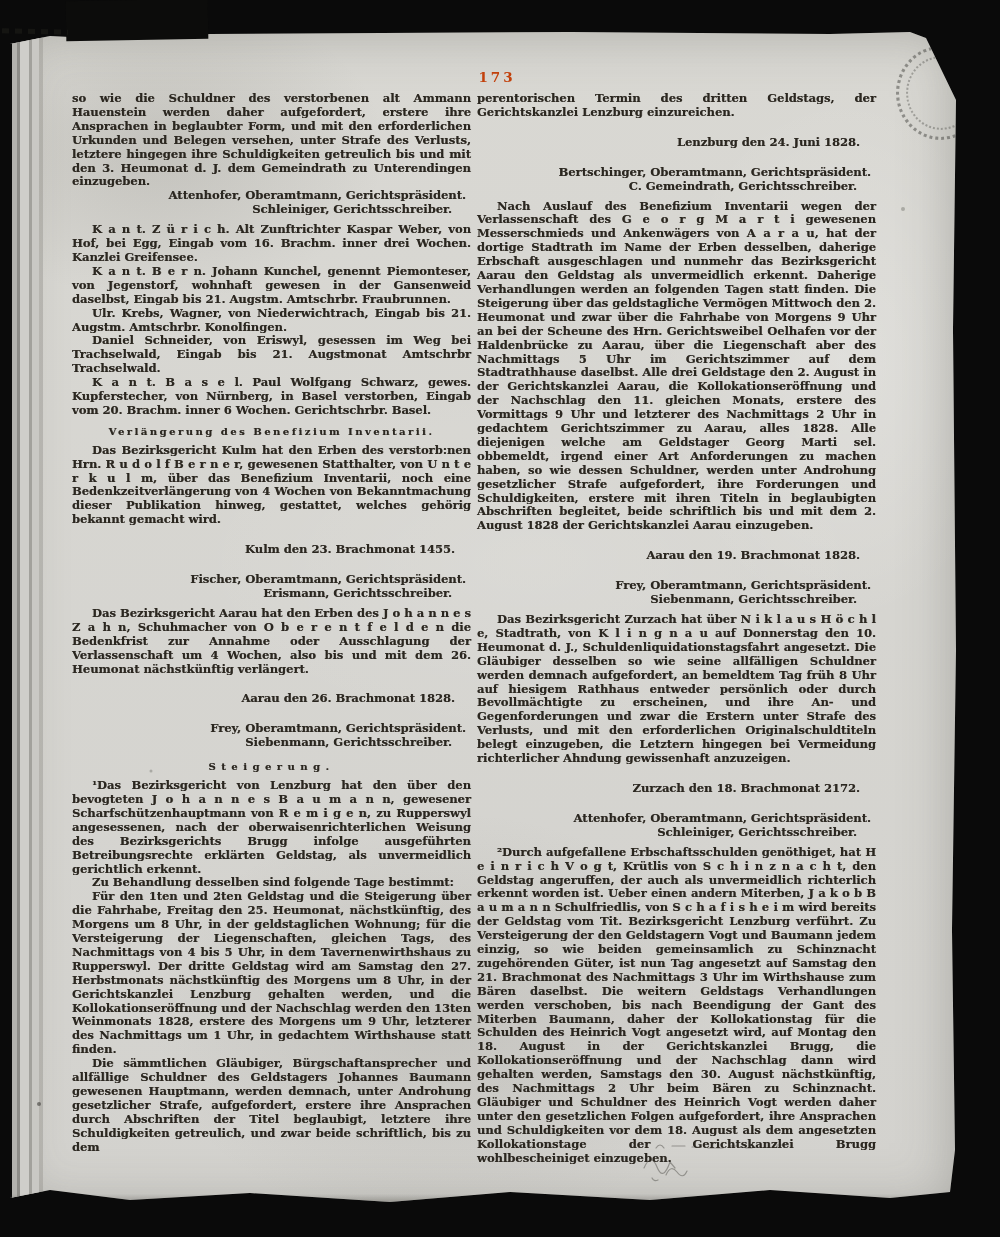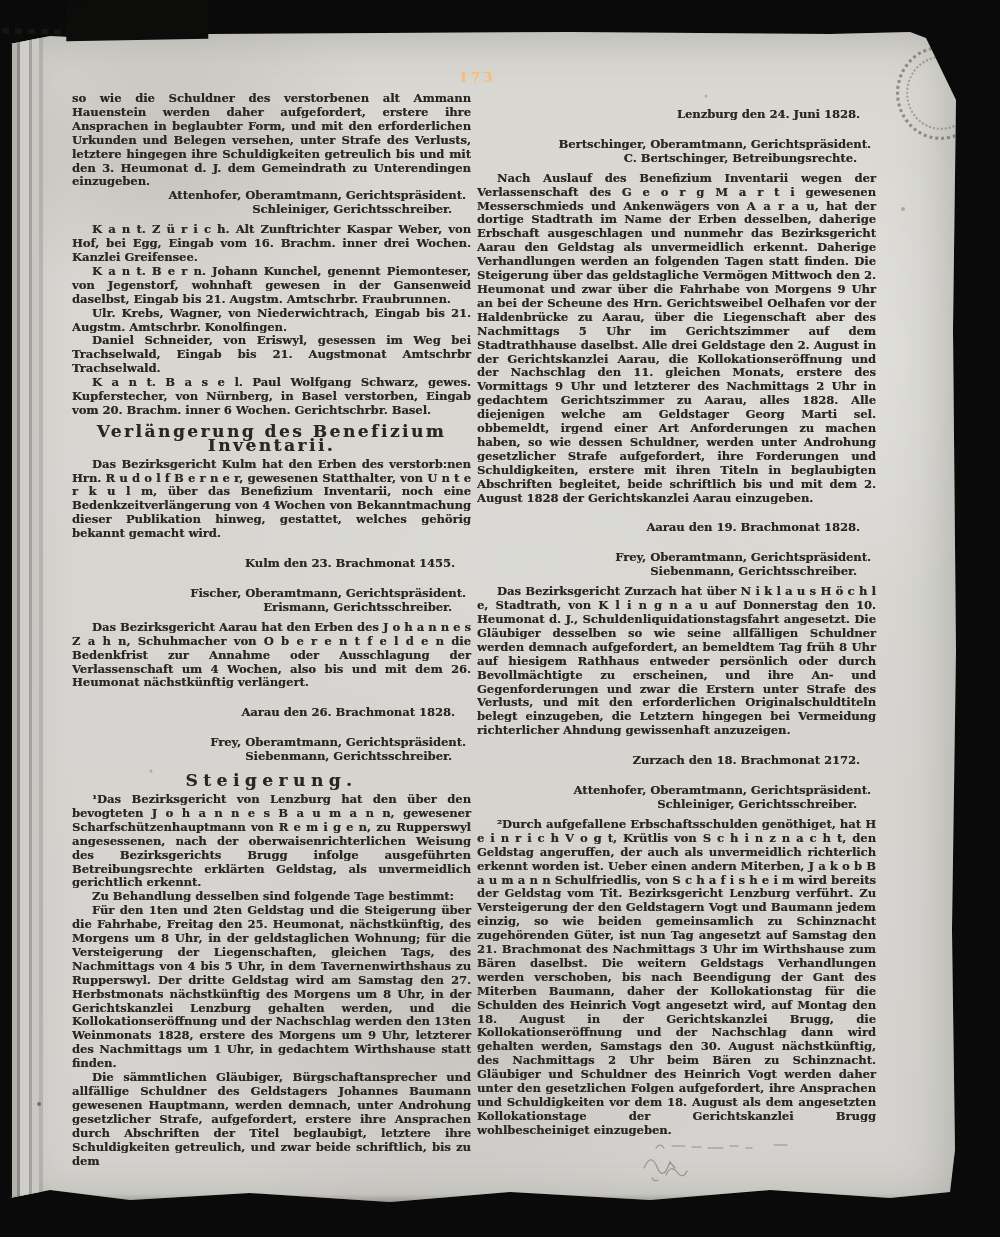--- a/index.html
+++ b/index.html
@@ -56,37 +56,37 @@
     box-shadow:
       38px 1103px 0 1px rgba(50,48,44,.55),
       902px 208px 0 1px rgba(60,58,54,.30),
       560px 468px 0 .5px rgba(70,68,62,.35),
       150px 770px 0 .5px rgba(70,68,62,.30),
       705px 95px 0 .5px rgba(70,68,62,.28);
   }
   .pencil{position:absolute;left:628px;top:1126px;z-index:6;opacity:.75;}
   
   .pageno{
-    position:absolute;left:432px;top:69px;width:90px;z-index:7;
-    text-align:center;font-size:13.5px;font-weight:bold;letter-spacing:3px;color:#fdba74;
+    position:absolute;left:452px;top:69px;width:90px;z-index:7;
+    text-align:center;font-size:13.5px;font-weight:bold;letter-spacing:3px;color:#c2410c;
   }
   .col{
     position:absolute;top:92px;width:399px;z-index:7;
     text-align:justify;font-size:11.5px;line-height:13.9px;
     color:#2b2720;font-weight:bold;
     text-shadow:.3px .3px .35px rgba(43,39,32,.55);
   }
   #col-left{left:72px;}
   #col-right{left:477px;}
   .para{margin:0;text-indent:20px;}
   .noind{text-indent:0;}
   .date{margin:16px;text-indent:18px;text-align:right;}
   .sig{margin:0;text-align:right;padding-right:5px;text-indent:0;}
   .sig2{padding-right:19px;}
-  .head{margin:7px 0 5px;text-align:center;text-indent:0;letter-spacing:2.5px;font-size:17px;}
+  .head{margin:7px 0 5px;text-align:center;text-indent:0;letter-spacing:2.5px;font-size:10px;}
   .wide{letter-spacing:5.5px;margin-top:10px;}
   .mt{margin-top:6px;}
 </style>
 </head>
 <body>
 
 <div class="paper">
   <div class="gutter"></div>
   <div class="stamp">
     <div class="stamp-inner"></div>
@@ -117,23 +117,24 @@
   <p class="sig">Frey, Oberamtmann, Gerichtspräsident.</p>
   <p class="sig sig2">Siebenmann, Gerichtsschreiber.</p>
   <p class="head wide">Steigerung.</p>
   <p class="para">¹Das Bezirksgericht von Lenzburg hat den über den bevogteten J o h a n n e s  B a u m a n n, gewesener Scharfschützenhauptmann von R e m i g e n, zu Rupperswyl angesessenen, nach der oberwaisenrichterlichen Weisung des Bezirksgerichts Brugg infolge ausgeführten Betreibungsrechte erklärten Geldstag, als unvermeidlich gerichtlich erkennt.</p>
   <p class="para">Zu Behandlung desselben sind folgende Tage bestimmt:</p>
   <p class="para">Für den 1ten und 2ten Geldstag und die Steigerung über die Fahrhabe, Freitag den 25. Heumonat, nächstkünftig, des Morgens um 8 Uhr, in der geldstaglichen Wohnung; für die Versteigerung der Liegenschaften, gleichen Tags, des Nachmittags von 4 bis 5 Uhr, in dem Tavernenwirthshaus zu Rupperswyl. Der dritte Geldstag wird am Samstag den 27. Herbstmonats nächstkünftig des Morgens um 8 Uhr, in der Gerichtskanzlei Lenzburg gehalten werden, und die Kollokationseröffnung und der Nachschlag werden den 13ten Weinmonats 1828, erstere des Morgens um 9 Uhr, letzterer des Nachmittags um 1 Uhr, in gedachtem Wirthshause statt finden.</p>
   <p class="para">Die sämmtlichen Gläubiger, Bürgschaftansprecher und allfällige Schuldner des Geldstagers Johannes Baumann gewesenen Hauptmann, werden demnach, unter Androhung gesetzlicher Strafe, aufgefordert, erstere ihre Ansprachen durch Abschriften der Titel beglaubigt, letztere ihre Schuldigkeiten getreulich, und zwar beide schriftlich, bis zu dem</p>
 </div>
 
 <div class="col" id="col-right">
+  <p class="para noind">perentorischen Termin des dritten Geldstags, der Gerichtskanzlei Lenzburg einzureichen.</p>
   <p class="date">Lenzburg den 24. Juni 1828.</p>
   <p class="sig">Bertschinger, Oberamtmann, Gerichtspräsident.</p>
-  <p class="sig sig2">C. Bertschinger, Betreibungsrechte.</p>
+  <p class="sig sig2">C. Gemeindrath, Gerichtsschreiber.</p>
   <p class="para mt">Nach Auslauf des Benefizium Inventarii wegen der Verlassenschaft des G e o r g  M a r t i gewesenen Messerschmieds und Ankenwägers von A a r a u, hat der dortige Stadtrath im Name der Erben desselben, daherige Erbschaft ausgeschlagen und nunmehr das Bezirksgericht Aarau den Geldstag als unvermeidlich erkennt. Daherige Verhandlungen werden an folgenden Tagen statt finden. Die Steigerung über das geldstagliche Vermögen Mittwoch den 2. Heumonat und zwar über die Fahrhabe von Morgens 9 Uhr an bei der Scheune des Hrn. Gerichtsweibel Oelhafen vor der Haldenbrücke zu Aarau, über die Liegenschaft aber des Nachmittags 5 Uhr im Gerichtszimmer auf dem Stadtrathhause daselbst. Alle drei Geldstage den 2. August in der Gerichtskanzlei Aarau, die Kollokationseröffnung und der Nachschlag den 11. gleichen Monats, erstere des Vormittags 9 Uhr und letzterer des Nachmittags 2 Uhr in gedachtem Gerichtszimmer zu Aarau, alles 1828. Alle diejenigen welche am Geldstager Georg Marti sel. obbemeldt, irgend einer Art Anforderungen zu machen haben, so wie dessen Schuldner, werden unter Androhung gesetzlicher Strafe aufgefordert, ihre Forderungen und Schuldigkeiten, erstere mit ihren Titeln in beglaubigten Abschriften begleitet, beide schriftlich bis und mit dem 2. August 1828 der Gerichtskanzlei Aarau einzugeben.</p>
   <p class="date">Aarau den 19. Brachmonat 1828.</p>
   <p class="sig">Frey, Oberamtmann, Gerichtspräsident.</p>
   <p class="sig sig2">Siebenmann, Gerichtsschreiber.</p>
   <p class="para mt">Das Bezirksgericht Zurzach hat über N i k l a u s  H ö c h l e, Stadtrath, von K l i n g n a u auf Donnerstag den 10. Heumonat d. J., Schuldenliquidationstagsfahrt angesetzt. Die Gläubiger desselben so wie seine allfälligen Schuldner werden demnach aufgefordert, an bemeldtem Tag früh 8 Uhr auf hiesigem Rathhaus entweder persönlich oder durch Bevollmächtigte zu erscheinen, und ihre An- und Gegenforderungen und zwar die Erstern unter Strafe des Verlusts, und mit den erforderlichen Originalschuldtiteln belegt einzugeben, die Letztern hingegen bei Vermeidung richterlicher Ahndung gewissenhaft anzuzeigen.</p>
   <p class="date">Zurzach den 18. Brachmonat 2172.</p>
   <p class="sig">Attenhofer, Oberamtmann, Gerichtspräsident.</p>
   <p class="sig sig2">Schleiniger, Gerichtsschreiber.</p>
   <p class="para mt">²Durch aufgefallene Erbschaftsschulden genöthiget, hat H e i n r i c h  V o g t, Krütlis von S c h i n z n a c h t, den Geldstag angeruffen, der auch als unvermeidlich richterlich erkennt worden ist. Ueber einen andern Miterben, J a k o b  B a u m a n n Schulfriedlis, von S c h a f i s h e i m wird bereits der Geldstag vom Tit. Bezirksgericht Lenzburg verführt. Zu Versteigerung der den Geldstagern Vogt und Baumann jedem einzig, so wie beiden gemeinsamlich zu Schinznacht zugehörenden Güter, ist nun Tag angesetzt auf Samstag den 21. Brachmonat des Nachmittags 3 Uhr im Wirthshause zum Bären daselbst. Die weitern Geldstags Verhandlungen werden verschoben, bis nach Beendigung der Gant des Miterben Baumann, daher der Kollokationstag für die Schulden des Heinrich Vogt angesetzt wird, auf Montag den 18. August in der Gerichtskanzlei Brugg, die Kollokationseröffnung und der Nachschlag dann wird gehalten werden, Samstags den 30. August nächstkünftig, des Nachmittags 2 Uhr beim Bären zu Schinznacht. Gläubiger und Schuldner des Heinrich Vogt werden daher unter den gesetzlichen Folgen aufgefordert, ihre Ansprachen und Schuldigkeiten vor dem 18. August als dem angesetzten Kollokationstage der Gerichtskanzlei Brugg wohlbescheiniget einzugeben.</p>
 </div>

